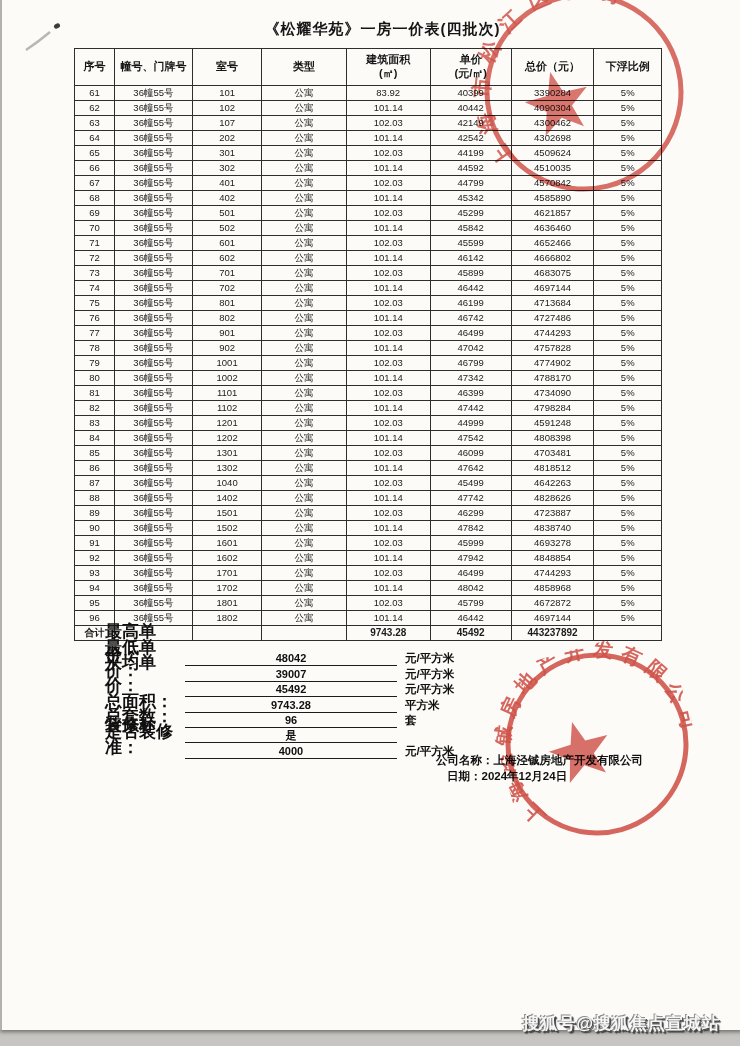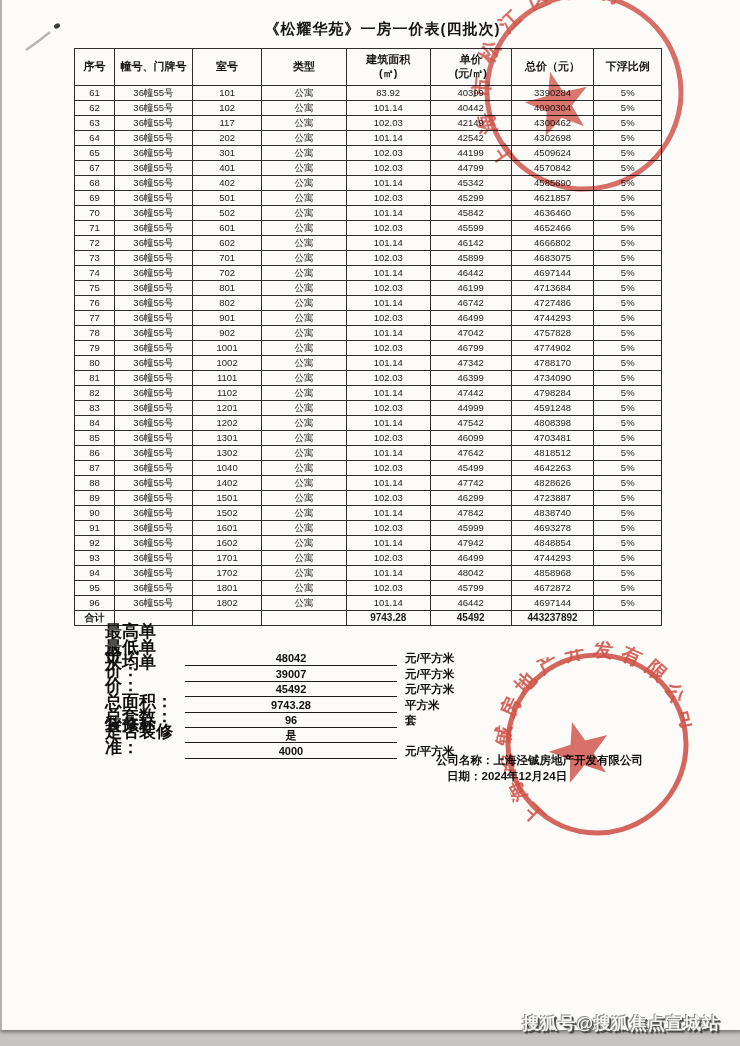--- a/index.html
+++ b/index.html
@@ -111,21 +111,21 @@
           <td>102</td>
           <td>公寓</td>
           <td>101.14</td>
           <td>40442</td>
           <td>4090304</td>
           <td>5%</td>
         </tr>
         <tr>
           <td>63</td>
           <td>36幢55号</td>
-          <td>117</td>
+          <td>107</td>
           <td>公寓</td>
           <td>102.03</td>
           <td>42149</td>
           <td>4300462</td>
           <td>5%</td>
         </tr>
         <tr>
           <td>64</td>
           <td>36幢55号</td>
           <td>202</td>
@@ -136,20 +136,30 @@
           <td>5%</td>
         </tr>
         <tr>
           <td>65</td>
           <td>36幢55号</td>
           <td>301</td>
           <td>公寓</td>
           <td>102.03</td>
           <td>44199</td>
           <td>4509624</td>
+          <td>5%</td>
+        </tr>
+        <tr>
+          <td>66</td>
+          <td>36幢55号</td>
+          <td>302</td>
+          <td>公寓</td>
+          <td>101.14</td>
+          <td>44592</td>
+          <td>4510035</td>
           <td>5%</td>
         </tr>
         <tr>
           <td>67</td>
           <td>36幢55号</td>
           <td>401</td>
           <td>公寓</td>
           <td>102.03</td>
           <td>44799</td>
           <td>4570842</td>

